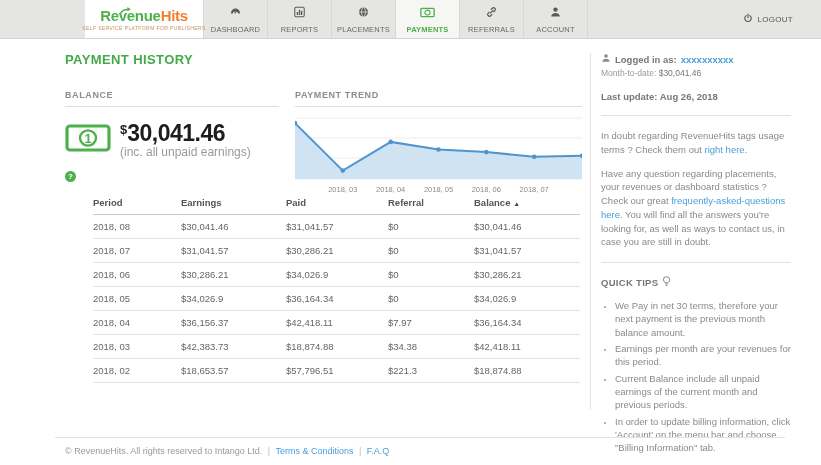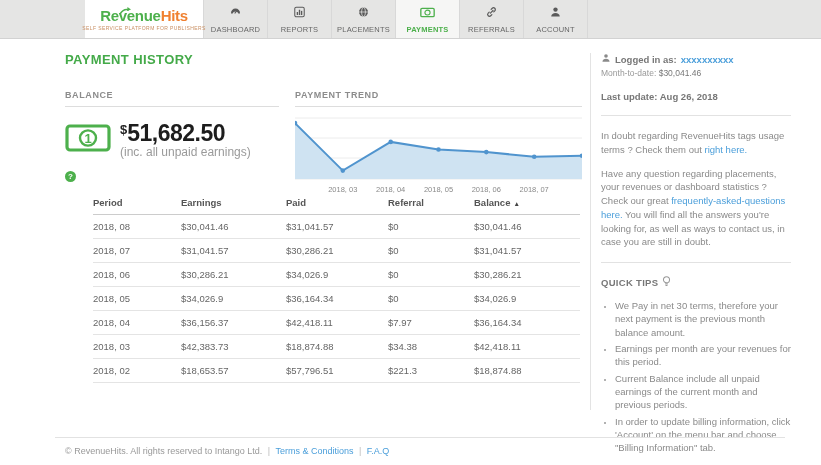--- a/index.html
+++ b/index.html
@@ -145,36 +145,45 @@
       <span class="tab-icon">
         <svg width="13" height="12" viewBox="0 0 16 16">
             <circle cx="8" cy="4.8" r="2.9" fill="#5a5a5a"></circle>
             <path d="M2.3 14c0-3.2 2.6-4.8 5.7-4.8s5.7 1.6 5.7 4.8z" fill="#5a5a5a"></path>
           </svg>
       </span>
       <span class="tab-label">ACCOUNT</span>
     </div>
   </div>
 
+  <div class="logout">
+    <span>
+      <svg width="10" height="10" viewBox="0 0 16 16">
+          <path d="M5 4.2a5.2 5.2 0 1 0 6 0" fill="none" stroke="#555" stroke-width="1.8" stroke-linecap="round"></path>
+          <line x1="8" y1="1.5" x2="8" y2="7.5" stroke="#555" stroke-width="1.8" stroke-linecap="round"></line>
+        </svg>
+    </span>
+    <span>LOGOUT</span>
+  </div>
 </div>
 
 <div class="page-title">PAYMENT HISTORY</div>
 
 <div class="balance-col">
   <div class="section-header">BALANCE</div>
   <div class="balance-row">
     <span>
       <svg width="46" height="30" viewBox="0 0 46 30">
           <rect x="2" y="3" width="42" height="24" rx="3" fill="none" stroke="#4db04c" stroke-width="3.2"></rect>
           <ellipse cx="23" cy="15" rx="8" ry="7.6" fill="none" stroke="#4db04c" stroke-width="2.4"></ellipse>
           <text x="23" y="19.6" text-anchor="middle" font-size="13" font-weight="bold" fill="#4db04c" font-family="Liberation Sans, sans-serif">1</text>
         </svg>
     </span>
     <div>
-      <div><span class="currency">$</span><span class="amount">51,682.50</span></div>
+      <div><span class="currency">$</span><span class="amount">30,041.46</span></div>
       <div class="amount-note">(inc. all unpaid earnings)</div>
     </div>
   </div>
   <div class="next-payment">
     <span class="help-icon">?</span>
   </div>
 </div>
 
 <div class="trend-col">
   <div class="section-header">PAYMENT TREND</div>

